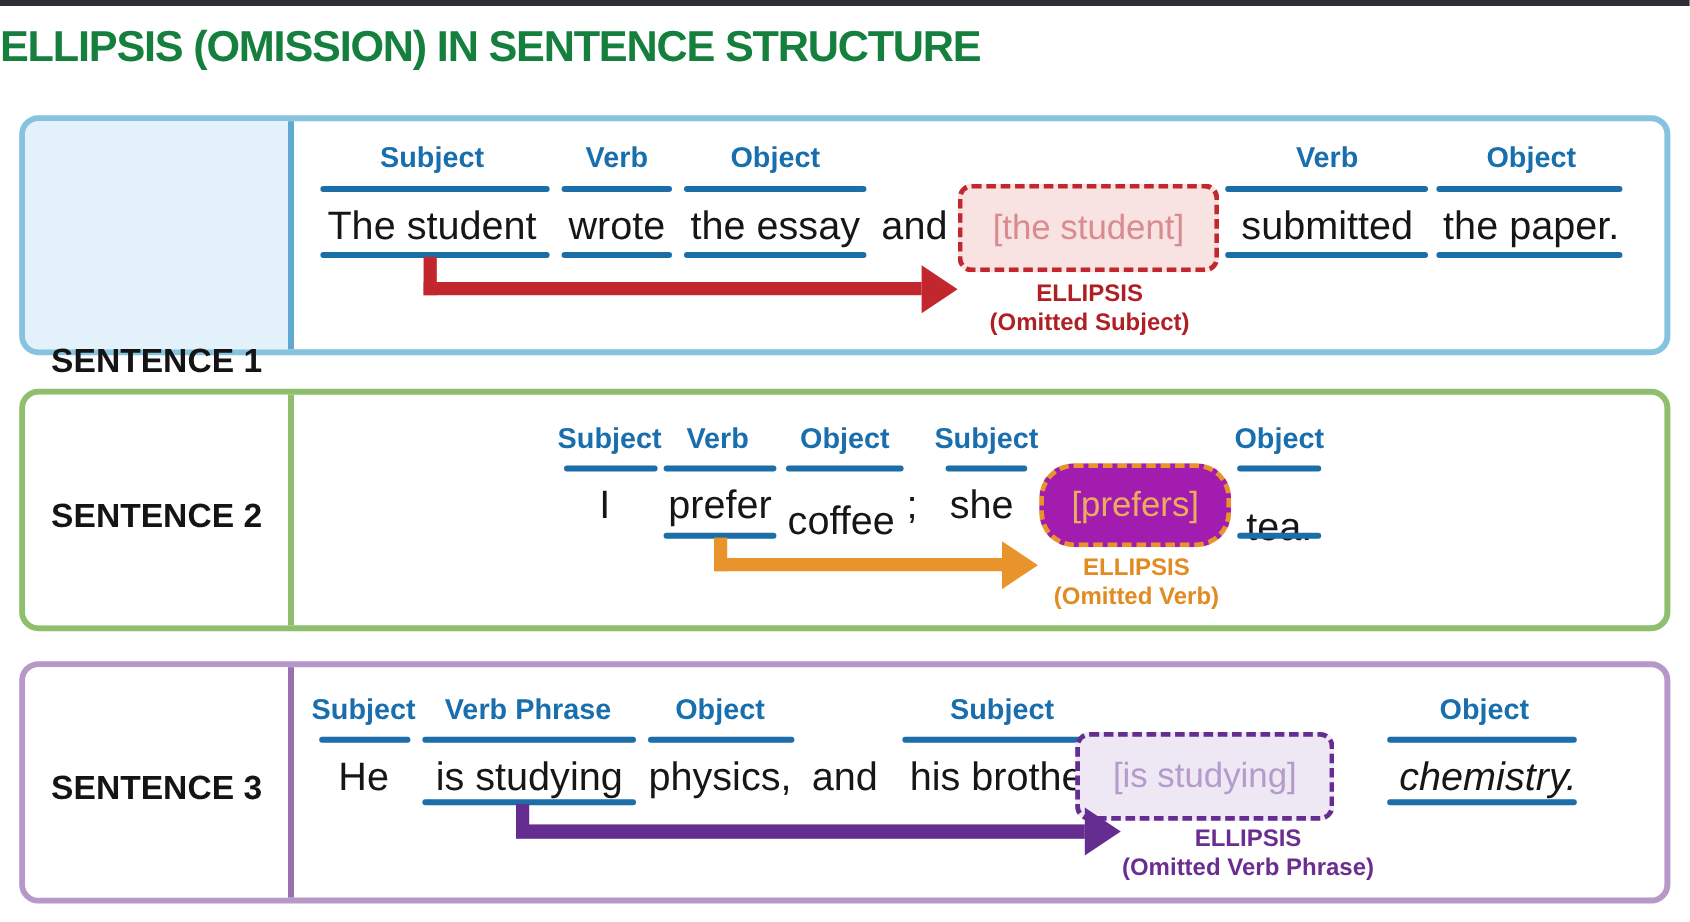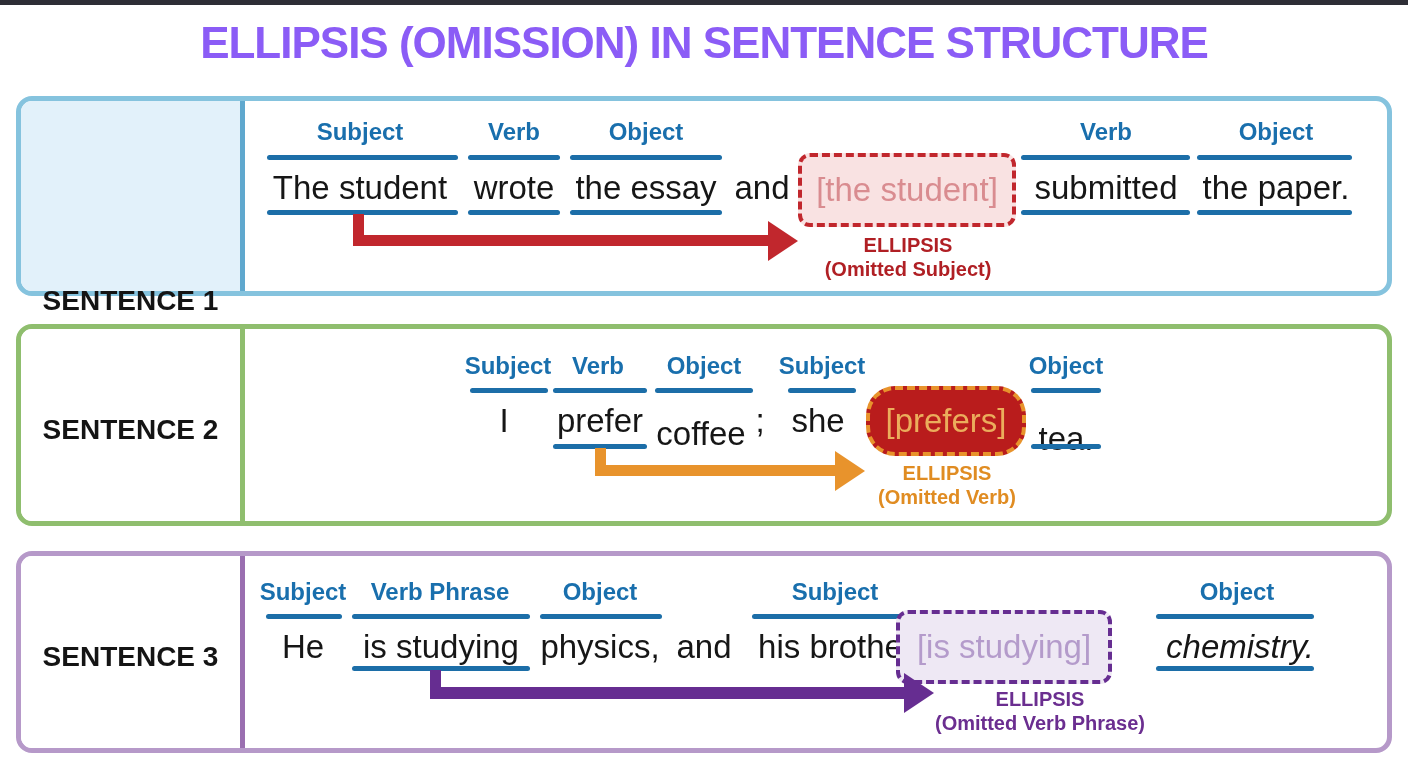--- a/index.html
+++ b/index.html
@@ -2,22 +2,22 @@
 <html><head>
 <meta charset="utf-8">
 <style>
   html,body{margin:0;padding:0;}
   body{
     width:1408px;height:768px;position:relative;overflow:hidden;
     background:#ffffff;font-family:"Liberation Sans",sans-serif;
   }
   .top-strip{position:absolute;left:0;top:0;width:1408px;height:5px;background:#2e2e36;}
   .title{
-    position:absolute;left:0;top:18px;width:1408px;text-align:center;
-    font-size:44px;font-weight:bold;letter-spacing:-1px;color:#8b5cf6;white-space:nowrap;
+    position:absolute;left:0;top:18px;width:1408px;
+    font-size:36px;font-weight:bold;letter-spacing:-1px;color:#15803d;white-space:nowrap;
   }
   .panel{
     position:absolute;left:16px;width:1366px;height:190px;
     border:5px solid #999;border-radius:16px;background:#fff;
   }
   .p1{top:96px;}
   .p2{top:324px;height:192px;}
   .p3{top:551px;height:192px;}
   .leftcell{position:absolute;left:0;top:0;width:219px;height:100%;border-radius:11px 0 0 11px;}
   .p1 .leftcell{background:#e2f1fa;}
@@ -35,24 +35,24 @@
     font-size:24px;font-weight:bold;color:#196fad;
   }
   .uline{position:absolute;height:5px;border-radius:3px;background:#1c6ea8;display:block;}
   .word{
     position:absolute;transform:translateX(-50%);white-space:nowrap;
     font-size:33px;color:#161616;
   }
   .obox{
     position:absolute;border:4px dashed #000;border-radius:12px;
     display:flex;align-items:center;justify-content:center;
-    font-size:33px;white-space:nowrap;box-sizing:border-box;text-align:center;
+    font-size:29px;white-space:nowrap;box-sizing:border-box;text-align:center;
   }
   .p1 .obox{background:#f9e2e2;color:#d98c90;}
-  .p2 .obox{background:#b91c1c;color:#ebad5c;border-radius:29px;}
+  .p2 .obox{background:#a21caf;color:#ebad5c;border-radius:29px;}
   .p3 .obox{background:#eee8f4;color:#b49bcb;}
   .arr-v,.arr-h{position:absolute;display:block;}
   .arr-head{
     position:absolute;width:0;height:0;display:block;
     border-top:20px solid transparent;border-bottom:20px solid transparent;
     border-left:30px solid #000;
   }
   .ecap{
     position:absolute;transform:translateX(-50%);white-space:nowrap;
     font-size:20px;font-weight:bold;text-align:center;

